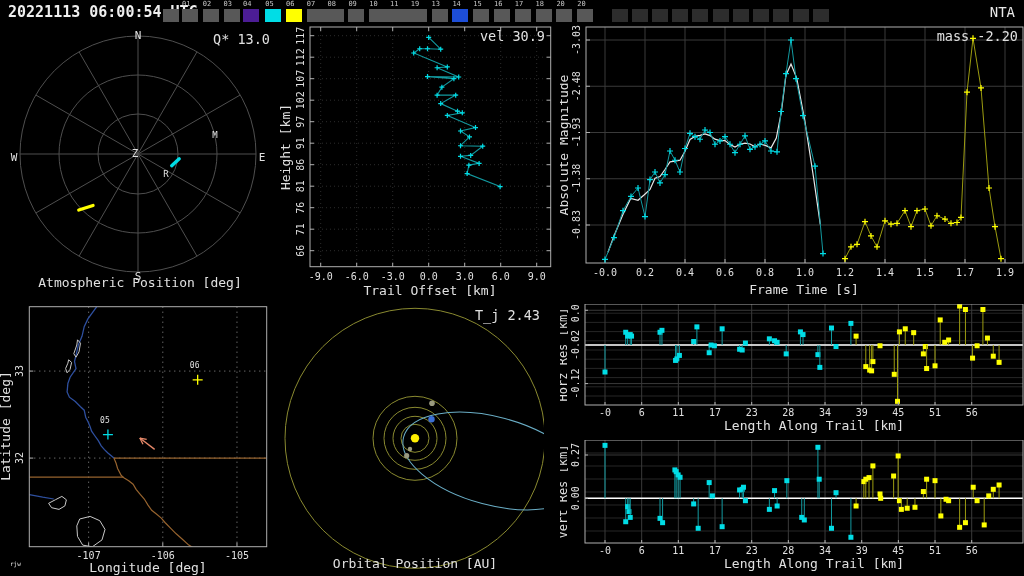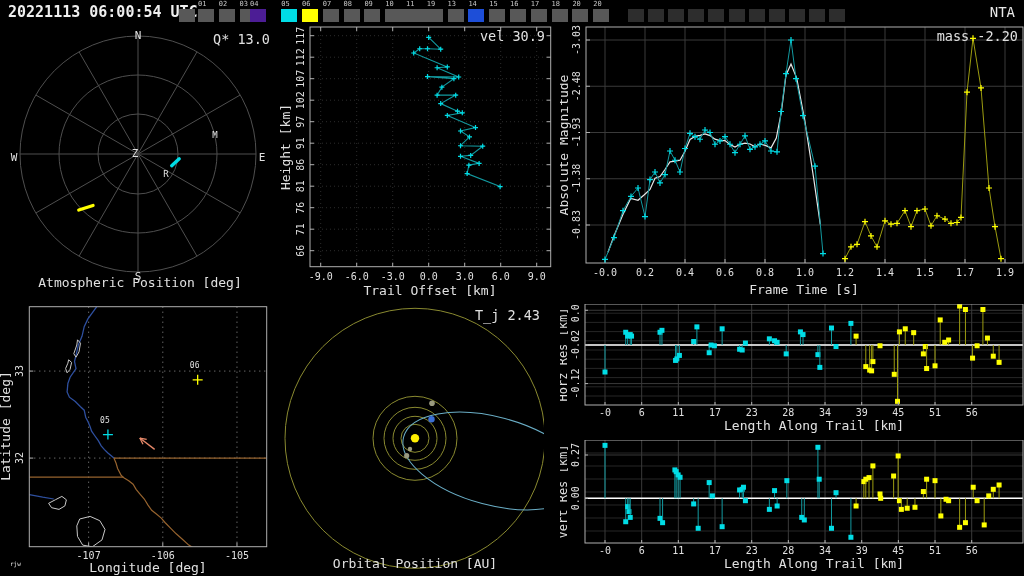--- a/index.html
+++ b/index.html
@@ -1,21 +1,21 @@
 <!DOCTYPE html>
 <html><head>
 <meta charset="utf-8">
 <style>
   html,body{margin:0;padding:0;background:#000;}
   #screen{position:relative;width:1024px;height:576px;background:#000;overflow:hidden;
           font-family:"DejaVu Sans Mono",monospace;}
   #topbar{position:absolute;left:0;top:0;width:1024px;height:24px;background:#000;}
   #timestamp{position:absolute;left:8px;top:3px;color:#efefef;font-size:15px;font-weight:bold;white-space:pre;}
   #network{position:absolute;right:9px;top:4px;color:#e8e8e8;font-size:14px;}
-  .slot{position:absolute;top:9px;width:16px;height:13px;margin-left:16px;}
+  .slot{position:absolute;top:9px;width:16px;height:13px;}
   .slot-label{position:absolute;top:-9px;left:0px;font-size:7px;line-height:8px;color:#c8c8c8;}
   svg{position:absolute;font-family:"DejaVu Sans Mono",monospace;}
   #p-atmos{left:0;top:24px;}  #p-trail{left:280px;top:24px;}  #p-mag{left:560px;top:24px;}
   #p-map{left:0;top:304px;}   #p-orbit{left:280px;top:304px;}
   #p-horz{left:560px;top:304px;} #p-vert{left:560px;top:440px;}
   text{fill:#e0e0e0;}
 </style>
 </head>
 <body>
 
@@ -26,30 +26,30 @@
         <div class="slot" style="left: 163px; background: rgb(88, 88, 88);"></div>
         <div class="slot" style="left: 182px; background: rgb(88, 88, 88);">
           <span class="slot-label">01</span>
         </div>
         <div class="slot" style="left: 202.8px; background: rgb(88, 88, 88);">
           <span class="slot-label">02</span>
         </div>
         <div class="slot" style="left: 223.6px; background: rgb(88, 88, 88);">
           <span class="slot-label">03</span>
         </div>
-        <div class="slot" style="left: 234px; background: #4c1d95; text-align: right;">
+        <div class="slot" style="left: 243px; background: #4c1d95; text-align: right;">
           <span class="slot-label">04</span>
         </div>
         <div class="slot" style="left: 265.2px; background: rgb(0, 221, 230);">
           <span class="slot-label">05</span>
         </div>
         <div class="slot" style="left: 286px; background: rgb(255, 255, 0);">
           <span class="slot-label">06</span>
         </div>
-        <div class="slot" style="left: 306.8px; background: rgb(88, 88, 88);">
+        <div class="slot" style="left: 306.8px; background: rgb(88, 88, 88); padding-left: 14px;">
           <span class="slot-label">07</span>
         </div>
         <div class="slot" style="left: 327.6px; background: rgb(88, 88, 88);">
           <span class="slot-label">08</span>
         </div>
         <div class="slot" style="left: 348.4px; background: rgb(88, 88, 88);">
           <span class="slot-label">09</span>
         </div>
         <div class="slot" style="left: 369.2px; background: rgb(88, 88, 88); padding-left: 40px;">
           <span class="slot-label">10</span>

